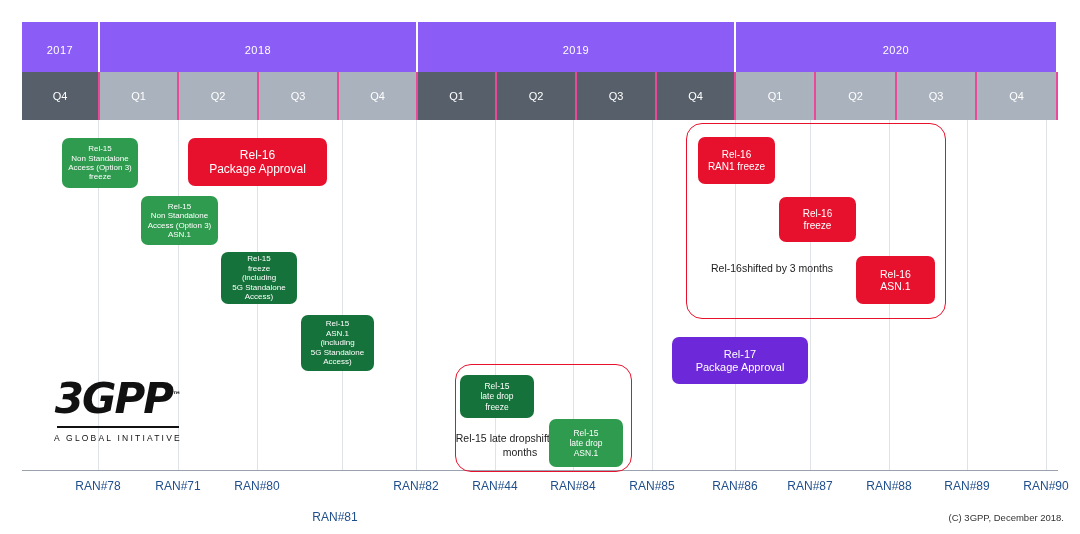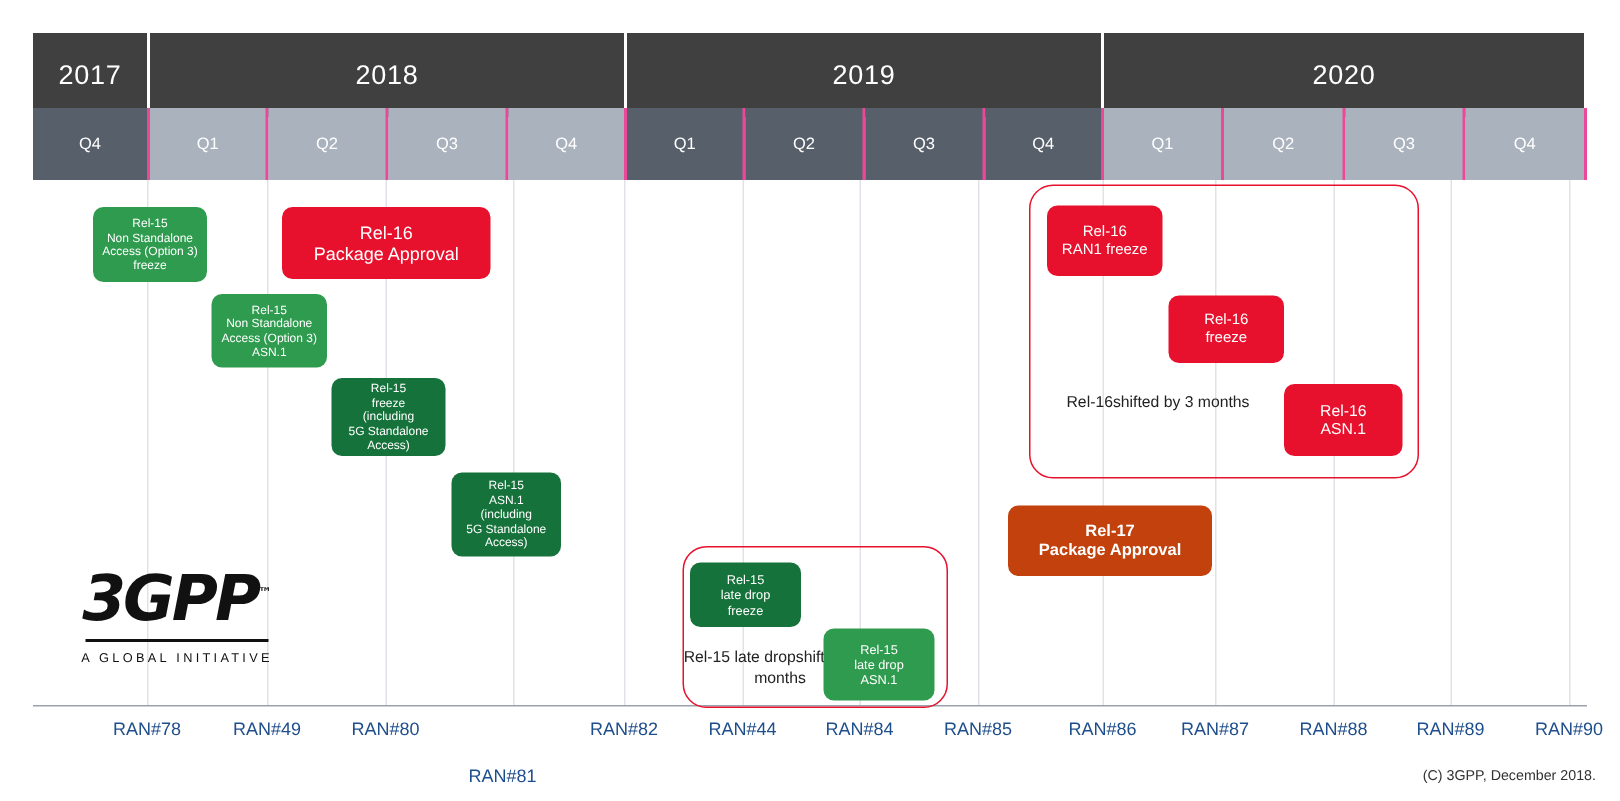--- a/index.html
+++ b/index.html
@@ -18,26 +18,26 @@
     position: absolute;
     left: 0; top: 0;
     width: 1080px;
     height: 534px;
   }
   
   .year-cell {
     position: absolute;
     top: 22px;
     height: 56px;
-    background: #404040;
+    background: #8b5cf6;
     color: #ffffff;
     display: flex;
     align-items: center;
     justify-content: center;
-    font-size: 18px;
+    font-size: 11px;
     letter-spacing: 0.5px;
     border-right: 2px solid #ffffff;
     box-sizing: border-box;
   }
   
   .q-cell {
     position: absolute;
     top: 72px;
     height: 48px;
     display: flex;
@@ -85,21 +85,21 @@
     align-items: center;
     justify-content: center;
     text-align: center;
     box-sizing: border-box;
     line-height: 1.18;
     padding: 2px 4px;
   }
   .box.green { background: #2e9b4e; }
   .box.dgreen { background: #15723a; }
   .box.red   { background: #e8112d; }
-  .box.magenta { background: #c2410c; font-weight: bold; }
+  .box.magenta { background: #6d28d9; }
   .box .lines { width: 100%; }
   .box .l { display: block; }
   
   .group-outline {
     position: absolute;
     border: 1.6px solid #e8112d;
     border-radius: 16px;
     box-sizing: border-box;
   }
   .group-note {
@@ -182,21 +182,21 @@
     <div class="vline" style="left: 495px;"></div>
     <div class="vline" style="left: 573px;"></div>
     <div class="vline" style="left: 652px;"></div>
     <div class="vline" style="left: 735px;"></div>
     <div class="vline" style="left: 810px;"></div>
     <div class="vline" style="left: 889px;"></div>
     <div class="vline" style="left: 967px;"></div>
     <div class="vline" style="left: 1046px;"></div>
     <div class="axis-line"></div>
     <div class="ran-label" style="left: 98px;">RAN#78</div>
-    <div class="ran-label" style="left: 178px;">RAN#49</div>
+    <div class="ran-label" style="left: 178px;">RAN#71</div>
     <div class="ran-label" style="left: 257px;">RAN#80</div>
     <div class="ran-label" style="left: 335px; margin-top: 31px;">RAN#81</div>
     <div class="ran-label" style="left: 416px; text-align: right;">RAN#82</div>
     <div class="ran-label" style="left: 495px;">RAN#44</div>
     <div class="ran-label" style="left: 573px;">RAN#84</div>
     <div class="ran-label" style="left: 652px;">RAN#85</div>
     <div class="ran-label" style="left: 735px;">RAN#86</div>
     <div class="ran-label" style="left: 810px;">RAN#87</div>
     <div class="ran-label" style="left: 889px;">RAN#88</div>
     <div class="ran-label" style="left: 967px;">RAN#89</div>

